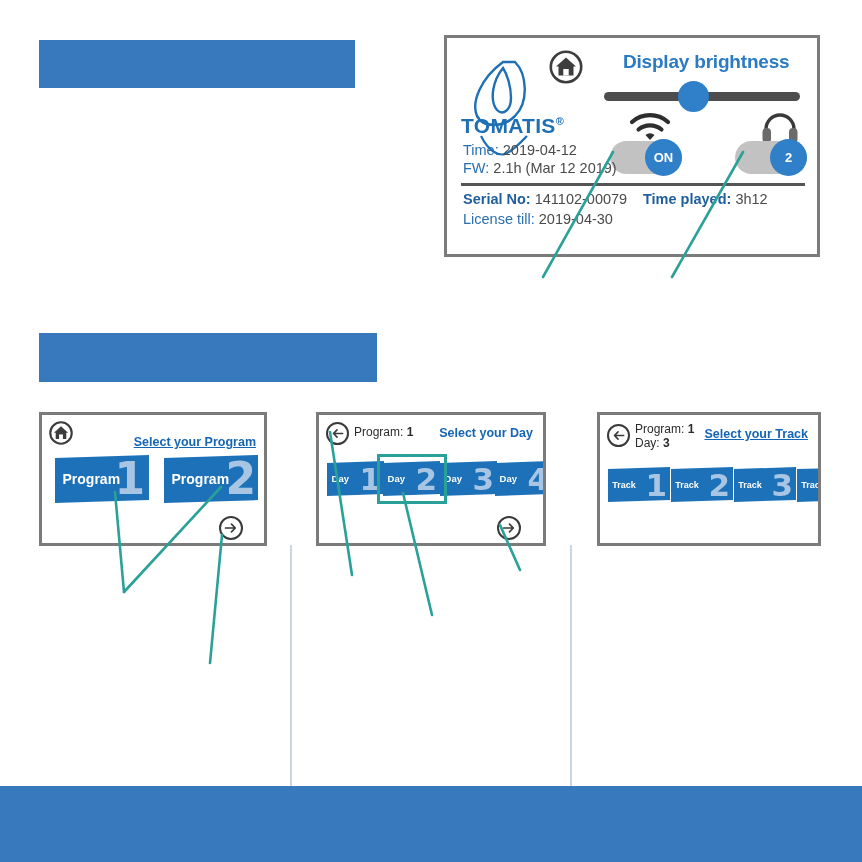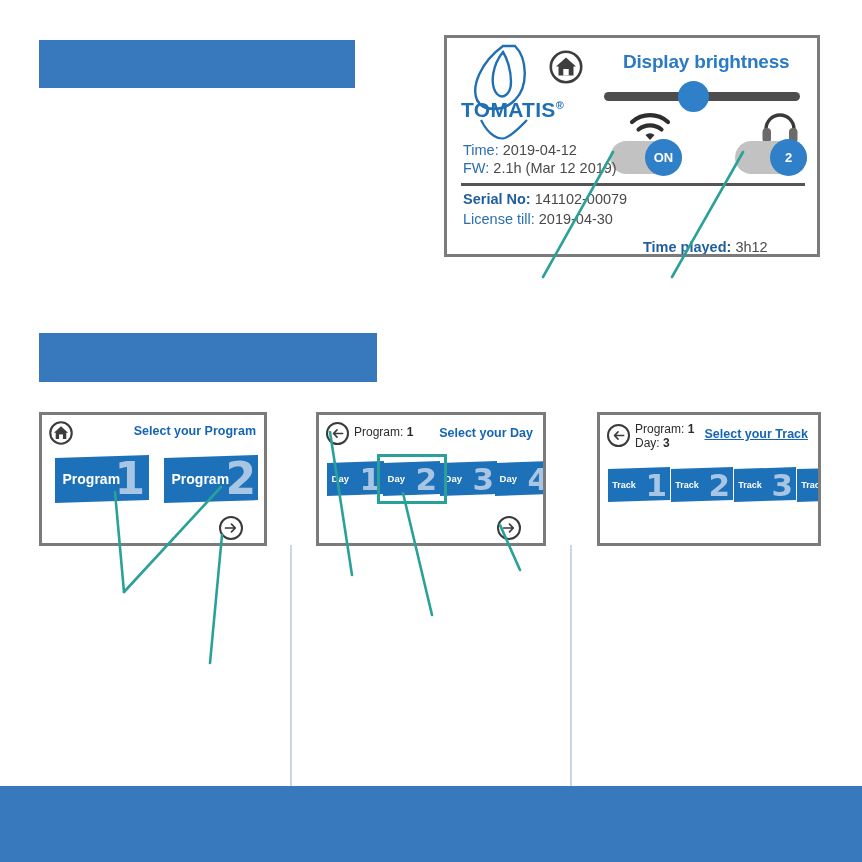--- a/index.html
+++ b/index.html
@@ -16,21 +16,21 @@
 
   
   .panel {
     position: absolute;
     background: #ffffff;
     border: 3px solid #7b7b7b;
     overflow: hidden;
   }
 
   
-  .tomatis-logo { position: absolute; left: 16px; top: 4px; width: 96px; height: 100px; }
+  .tomatis-logo { position: absolute; left: 16px; top: 20px; width: 96px; height: 100px; }
   .home-badge { position: absolute; }
   .brightness-title {
     position: absolute;
     color: #2a7ac4;
     font-weight: bold;
     font-size: 19px;
     letter-spacing: -0.2px;
     white-space: nowrap;
   }
   .slider-track {
@@ -204,36 +204,36 @@
     </div>
 
     <div class="hrule" style="left:14px; top:145px; width:344px;"></div>
 
     <div class="info-line" style="left:16px; top:153px;">
       <span class="kb">Serial No:</span><span> 141102-00079</span>
     </div>
     <div class="info-line" style="left:16px; top:173px;">
       <span class="k">License till:</span><span> 2019-04-30</span>
     </div>
-    <div class="info-line" style="left:196px; top:153px;margin-top:48px;">
+    <div class="info-line" style="left:196px; top:153px;">
       <span class="kb">Time played:</span><span> 3h12</span>
     </div>
   </div>
 
   <div class="panel" style="left:39px; top:412px; width:228px; height:134px;">
 
     <div class="home-badge" style="left:7px; top:6px; width:24px; height:24px;">
       <svg width="24" height="24" viewBox="0 0 34 34">
         <circle cx="17" cy="17" r="15.2" fill="none" stroke="#3d3d3d" stroke-width="3"></circle>
         <path d="M17 7.5 L27 16.5 L24.5 16.5 L24.5 25.5 L9.5 25.5 L9.5 16.5 L7 16.5 Z" fill="#3d3d3d"></path>
         <rect x="14.3" y="19" width="5.4" height="6.5" fill="#ffffff"></rect>
       </svg>
     </div>
 
-    <div class="scr-title" style="right:8px; top:9px;">Select your Program</div>
+    <div class="scr-title" style="right:8px; top:20px;text-decoration:underline;">Select your Program</div>
 
     <div class="tile" style="left:13px; top:40px; width:94px; height:48px;">
       <div class="shape"></div>
       <div class="ghost" style="font-size:44px; right:4px;">1</div>
       <div class="lbl" style="font-size:14px;">Program</div>
     </div>
 
     <div class="tile" style="left:122px; top:40px; width:94px; height:48px;">
       <div class="shape"></div>
       <div class="ghost" style="font-size:44px; right:2px;">2</div>

